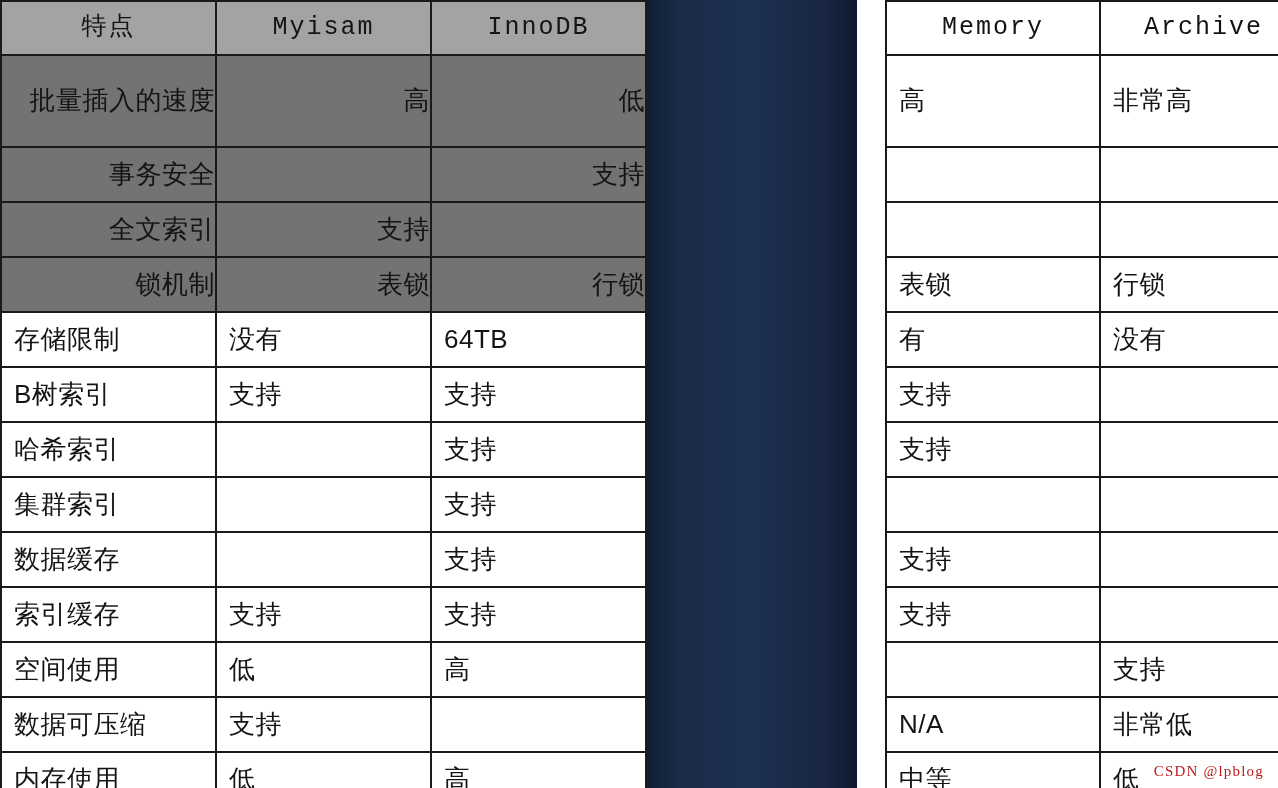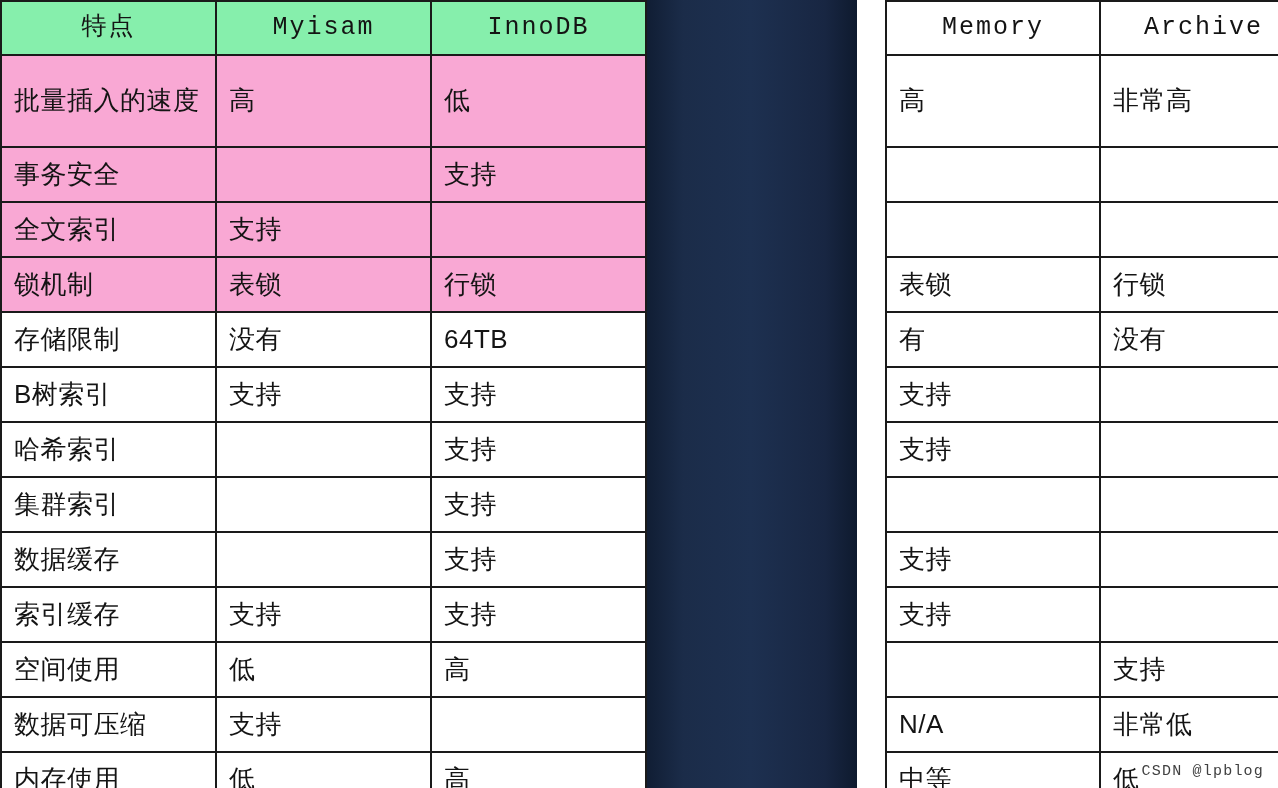--- a/index.html
+++ b/index.html
@@ -57,22 +57,22 @@
   .cmp-table th {
     text-align: center;
     padding-left: 0;
     font-family: "Liberation Mono", "DejaVu Sans Mono", monospace;
     font-size: 25px;
     letter-spacing: 2px;
   }
   .cmp-table td { text-align: left; }
 
   
-  .shade td, .shade th { background: #f9a8d4; }
-  .shade-hdr th { background: #86efac; }
+  .shade td, .shade th { background: #737373; text-align: right; }
+  .shade-hdr th { background: #a3a3a3; }
 
   
   .lt col.c0 { width: 215px; }
   .lt col.c1 { width: 215px; }
   .lt col.c2 { width: 215px; }
   
   .rt col.c0 { width: 214px; }
   .rt col.c1 { width: 207px; }
 
   
@@ -96,23 +96,23 @@
     letter-spacing: 1px;
     border-radius: 18px;
   }
 
   
   .watermark {
     position: absolute;
     right: 14px;
     bottom: 8px;
     font-size: 15px;
-    color: #404040;
+    color: #b91c1c;
     letter-spacing: 1.2px;
-    font-family: Liberation Mono, monospace;
+    font-family: Liberation Serif, serif;
     pointer-events: none;
     user-select: none;
   }
 </style>
 </head>
 <body>
 
 <div id="stage">
 
   <div class="panel panel-left">

